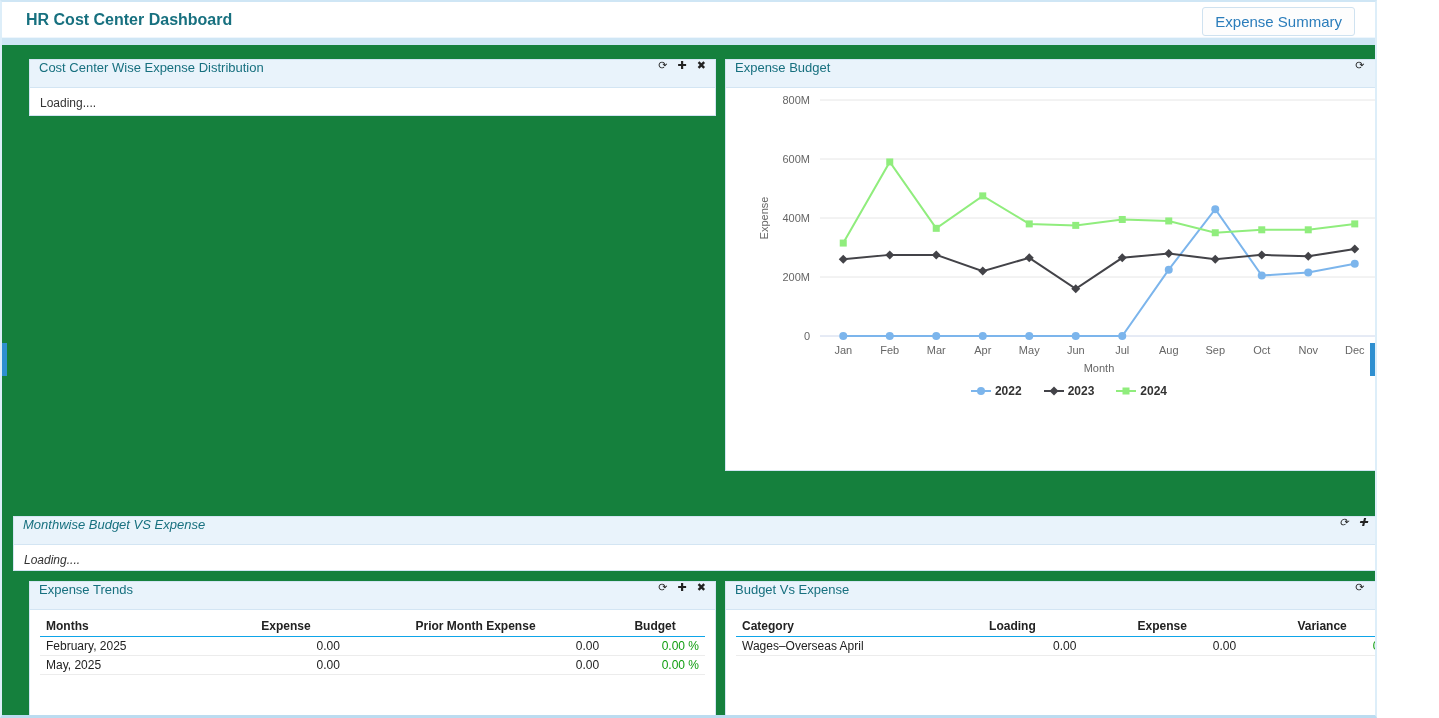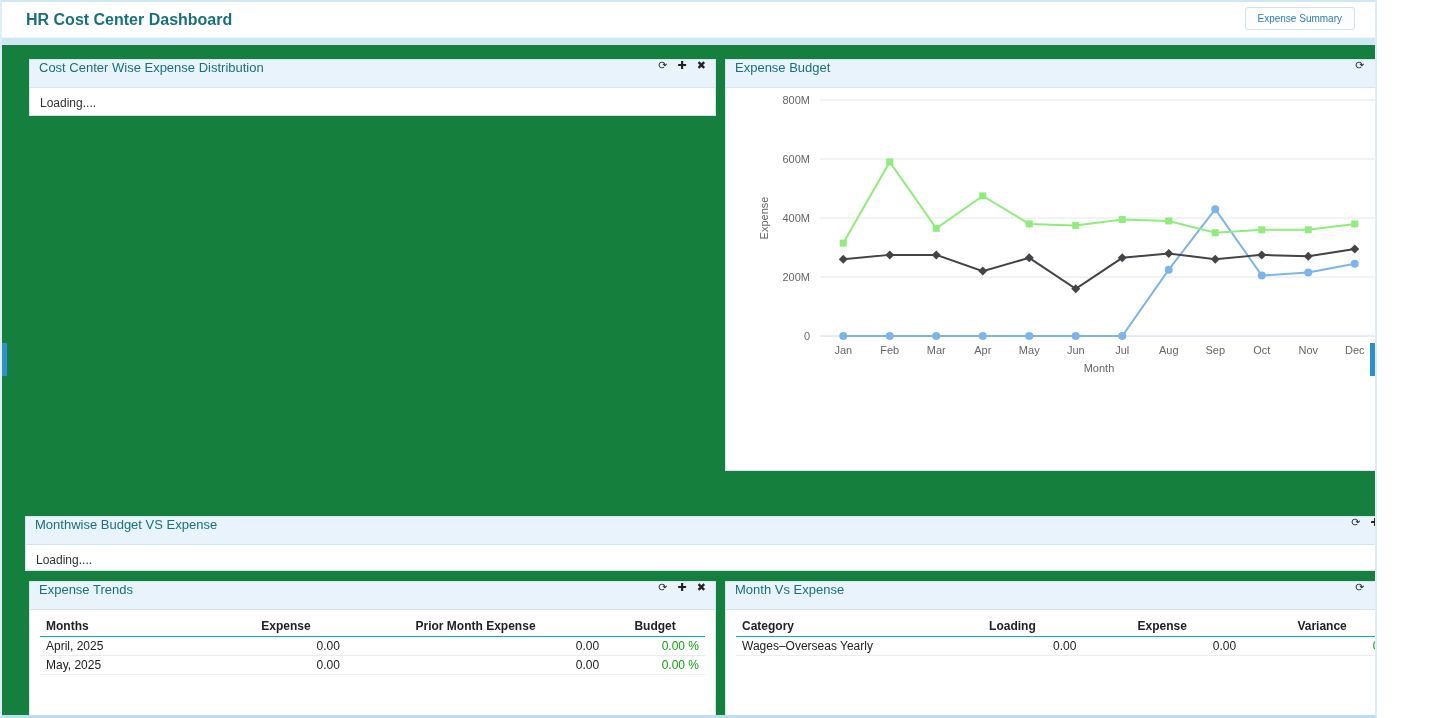--- a/index.html
+++ b/index.html
@@ -28,21 +28,21 @@
     background: #fff;
     border-bottom: 1px solid #eef6fc;
   }
   .page-title { font-size: 16px; font-weight: bold; color: #17707f; }
   .summary-btn {
     position: absolute; right: 20px; top: 5px;
     background: #fdfdfd;
     border: 1px solid #cfe2f0;
     border-radius: 3px;
     color: #2b7dbb;
-    font-size: 10px;
+    font-size: 15px;
     font-family: "Liberation Sans", sans-serif;
     padding: 5px 12px;
     cursor: pointer;
   }
   .blue-strip { height: 7px; background: #cfe6f5; }
 
   
   .panel { position: absolute; background: #fff; border: 1px solid #d3e5f3; }
   .panel-header {
     height: 28px;
@@ -51,21 +51,21 @@
     border-bottom: 1px solid #d3e5f3;
     padding: 0 9px;
   }
   .panel-title { font-size: 13px; color: #17707f; }
   .panel-icons { display: flex; gap: 10px; }
   .picon { font-size: 11px; color: #222; cursor: pointer; line-height: 1; }
   .loading { font-size: 12px; color: #333; padding: 8px 10px; }
 
   #panel-cost-center    { left: 27px;  top: 57px;  width: 687px;  height: 57px; }
   #panel-expense-chart  { left: 723px; top: 57px;  width: 688px;  height: 412px; }
-  #panel-monthwise      { left: 23px;  top: 514px; width: 1384px; height: 55px; }
+  #panel-monthwise      { left: 11px;  top: 514px; width: 1384px; height: 55px; font-style: italic; }
   #panel-expense-trends { left: 27px;  top: 579px; width: 687px;  height: 190px; }
   #panel-budget         { left: 723px; top: 579px; width: 688px;  height: 190px; }
 
   
   .chart-title { text-align: center; font-size: 18px; color: #333; margin-top: 14px; }
   .chart-svg { display: block; margin: 4px 0 0 2px; }
   .legend { display: flex; justify-content: center; gap: 22px; margin-top: 2px; }
   .legend-item { display: inline-flex; align-items: center; gap: 4px; cursor: pointer; }
   .legend-label { font-size: 12px; font-weight: bold; color: #333; }
 
@@ -176,20 +176,43 @@
         <rect x="251.25" y="100.375" width="7" height="7" fill="#90ed7d"></rect>
         <rect x="297.75" y="128.4" width="7" height="7" fill="#90ed7d"></rect>
         <rect x="344.25" y="129.875" width="7" height="7" fill="#90ed7d"></rect>
         <rect x="390.75" y="123.975" width="7" height="7" fill="#90ed7d"></rect>
         <rect x="437.25" y="125.44999999999999" width="7" height="7" fill="#90ed7d"></rect>
         <rect x="483.75" y="137.25" width="7" height="7" fill="#90ed7d"></rect>
         <rect x="530.25" y="134.3" width="7" height="7" fill="#90ed7d"></rect>
         <rect x="576.75" y="134.3" width="7" height="7" fill="#90ed7d"></rect>
         <rect x="623.25" y="128.4" width="7" height="7" fill="#90ed7d"></rect>
       </svg>
+    <div class="legend">
+        <span class="legend-item">
+          <svg width="20" height="12">
+            <line x1="0" y1="6" x2="20" y2="6" stroke="#7cb5ec" stroke-width="2"></line>
+            <circle cx="10" cy="6" r="4" fill="#7cb5ec"></circle>
+          </svg>
+          <span class="legend-label">2022</span>
+        </span>
+        <span class="legend-item">
+          <svg width="20" height="12">
+            <line x1="0" y1="6" x2="20" y2="6" stroke="#434348" stroke-width="2"></line>
+            <path d="M10 1.5L14.5 6L10 10.5L5.5 6Z" fill="#434348"></path>
+          </svg>
+          <span class="legend-label">2023</span>
+        </span>
+        <span class="legend-item">
+          <svg width="20" height="12">
+            <line x1="0" y1="6" x2="20" y2="6" stroke="#90ed7d" stroke-width="2"></line>
+            <rect x="6.5" y="2.5" width="7" height="7" fill="#90ed7d"></rect>
+          </svg>
+          <span class="legend-label">2024</span>
+        </span>
+      </div>
   </section>
 
   <section class="panel" id="panel-monthwise">
     <div class="panel-header">
       <span class="panel-title">Monthwise Budget VS Expense</span>
       <span class="panel-icons">
         <span class="picon">⟳</span>
         <span class="picon">✚</span>
         <span class="picon">✖</span>
       </span>
@@ -217,39 +240,39 @@
           <thead>
             <tr>
               <th>Months</th>
               <th>Expense</th>
               <th>Prior Month Expense</th>
               <th>Budget</th>
             </tr>
           </thead>
           <tbody>
             <tr>
-              <td>April, 2025</td>
+              <td>February, 2025</td>
               <td>0.00</td>
               <td>0.00</td>
               <td>0.00 %</td>
             </tr>
             <tr>
               <td>May, 2025</td>
               <td>0.00</td>
               <td>0.00</td>
               <td>0.00 %</td>
             </tr>
           </tbody>
         </table>
     </div>
   </section>
 
   <section class="panel" id="panel-budget">
     <div class="panel-header">
-      <span class="panel-title">Month Vs Expense</span>
+      <span class="panel-title">Budget Vs Expense</span>
       <span class="panel-icons">
         <span class="picon">⟳</span>
         <span class="picon">✚</span>
         <span class="picon">✖</span>
       </span>
     </div>
     <div class="panel-body-table">
       <table class="grid green-last">
           <colgroup>
             <col style="width: 31%;">
@@ -260,21 +283,21 @@
           <thead>
             <tr>
               <th>Category</th>
               <th>Loading</th>
               <th>Expense</th>
               <th>Variance</th>
             </tr>
           </thead>
           <tbody>
             <tr>
-              <td>Wages–Overseas Yearly</td>
+              <td>Wages–Overseas April</td>
               <td>0.00</td>
               <td>0.00</td>
               <td>0.00</td>
             </tr>
           </tbody>
         </table>
     </div>
   </section>
 
   <div class="edge-thumb left"></div>

